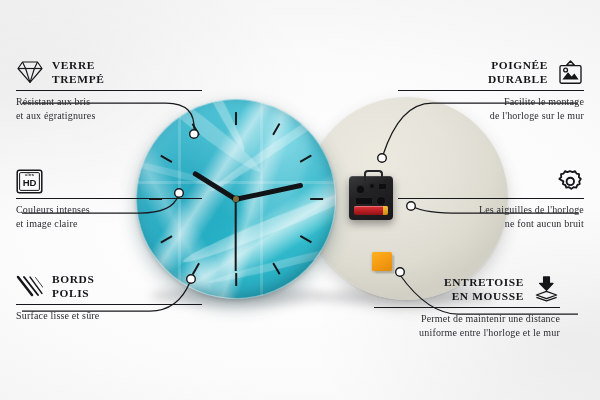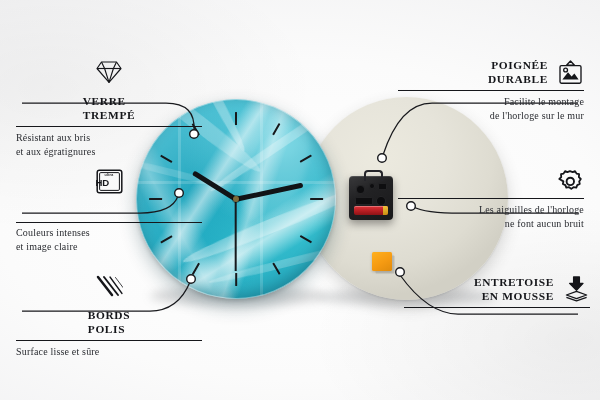--- a/index.html
+++ b/index.html
@@ -13,21 +13,21 @@
       radial-gradient(120% 95% at 50% 55%, #ffffff 0%, #fbfbfb 42%, #f2f2f3 72%, #e9e9ea 100%);
   }
   
   #stage:before{content:"";position:absolute;inset:0;
     background:radial-gradient(75% 60% at 8% 22%, rgba(0,0,0,.045) 0%, rgba(0,0,0,0) 60%),
                radial-gradient(70% 55% at 95% 85%, rgba(0,0,0,.05) 0%, rgba(0,0,0,0) 62%);
     pointer-events:none;}
 
   
   .feat{position:absolute;width:188px;}
-  .feat .head{display:flex;align-items:center;gap:9px;flex-direction:column;}
+  .feat .head{display:flex;align-items:center;gap:9px;}
   .feat.right .head{flex-direction:row-reverse;}
   .feat .ttl{
     font-family:"Liberation Serif", serif;
     font-weight:bold;font-size:11.4px;letter-spacing:.62px;
     line-height:1.27;color:#15161a;text-transform:uppercase;
   }
   .feat.right .ttl{text-align:right;}
   .rule{height:0;border-top:1.15px solid #16171b;margin:3.2px 0 3.4px;}
   .feat .sub{
     font-family:"Liberation Serif", serif;
@@ -36,21 +36,21 @@
   .feat.right .sub{text-align:right;}
   .ico{width:27px;height:27px;flex:0 0 27px;display:flex;align-items:center;justify-content:center;color:#15161a;}
   .ico svg{display:block;}
 
   
   #f-verre    {left:16px; top:58px;  width:186px;}
   #f-impress  {left:16px; top:168px; width:186px;}
   #f-bords    {left:16px; top:272px; width:186px;}
   #f-poignee  {left:398px;top:58px;  width:186px;}
   #f-meca     {left:398px;top:168px; width:186px;}
-  #f-entre    {left:404px;top:275px; width:186px;}
+  #f-entre    {left:374px;top:275px; width:186px;}
 
   
   #clock-back{
     position:absolute;left:305px;top:97px;width:203px;height:203px;border-radius:50%;
     background:radial-gradient(72% 68% at 36% 30%, #eceadf 0%, #e6e4da 46%, #dedcd1 78%, #d2d0c5 100%);
     box-shadow:0 7px 16px rgba(60,60,55,.20), 0 1px 2px rgba(0,0,0,.10);
   }
   #clock-front{
     position:absolute;left:136px;top:99px;width:200px;height:200px;border-radius:50%;
     overflow:hidden;
@@ -209,21 +209,21 @@
   </div>
 
   <div class="feat" id="f-impress">
     <div class="head">
       <span class="ico" style="position:relative;">
         <svg width="27" height="25" viewBox="0 0 27 25">
           <rect x="1.2" y="1.2" width="24.6" height="22.6" rx="2.2" fill="none" stroke="#15161a" stroke-width="1.5"></rect>
           <rect x="3.6" y="3.6" width="19.8" height="17.8" rx="1.2" fill="none" stroke="#15161a" stroke-width="1"></rect>
         </svg>
         <span style="position:absolute;left:0;right:0;top:5px;text-align:center;font-size:3.6px;font-weight:bold;letter-spacing:.2px;font-family:'Liberation Sans',sans-serif;">ultra</span>
-        <span style="position:absolute;left:0;right:0;top:9px;text-align:left;font-size:9.6px;font-weight:bold;font-family:'Liberation Sans',sans-serif;letter-spacing:-.2px;">HD</span>
+        <span style="position:absolute;left:0;right:0;top:9px;text-align:center;font-size:9.6px;font-weight:bold;font-family:'Liberation Sans',sans-serif;letter-spacing:-.2px;">HD</span>
       </span>
       <div>
         <div class="ttl"><br></div>
       </div>
     </div>
     <div class="rule"></div>
     <div class="sub"><span>Couleurs intenses</span><br><span>et image claire</span></div>
   </div>
 
   <div class="feat right" id="f-poignee">
@@ -282,15 +282,16 @@
           <path d="M10.6,1 h5.8 v6.4 h3.6 L13.5,14.2 L6.6,7.4 h4 Z" fill="#15161a"></path>
           <path d="M13.5,15.4 L23.6,19.0 L13.5,22.6 L3.4,19.0 Z"></path>
           <path d="M3.4,21.3 L13.5,24.9 L23.6,21.3"></path>
         </svg>
       </span>
       <div>
         <div class="ttl"><span>ENTRETOISE</span><br><span>EN MOUSSE</span></div>
       </div>
     </div>
     <div class="rule"></div>
+    <div class="sub"><span>Permet de maintenir une distance</span><br><span>uniforme entre l'horloge et le mur</span></div>
   </div>
 
 </div>
 
 </body></html>

